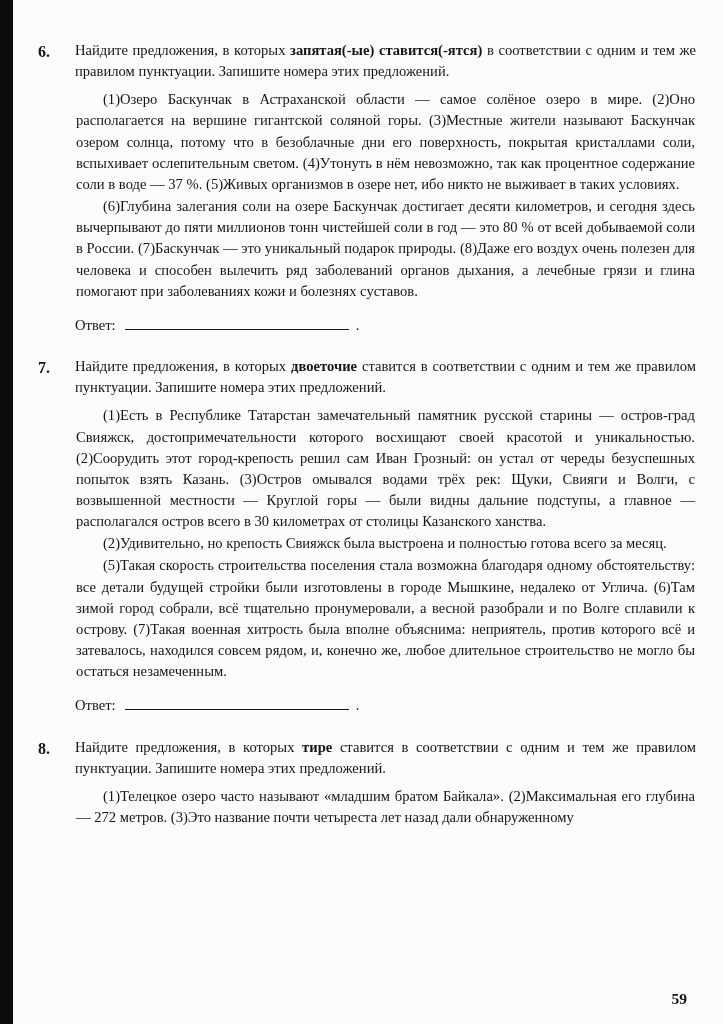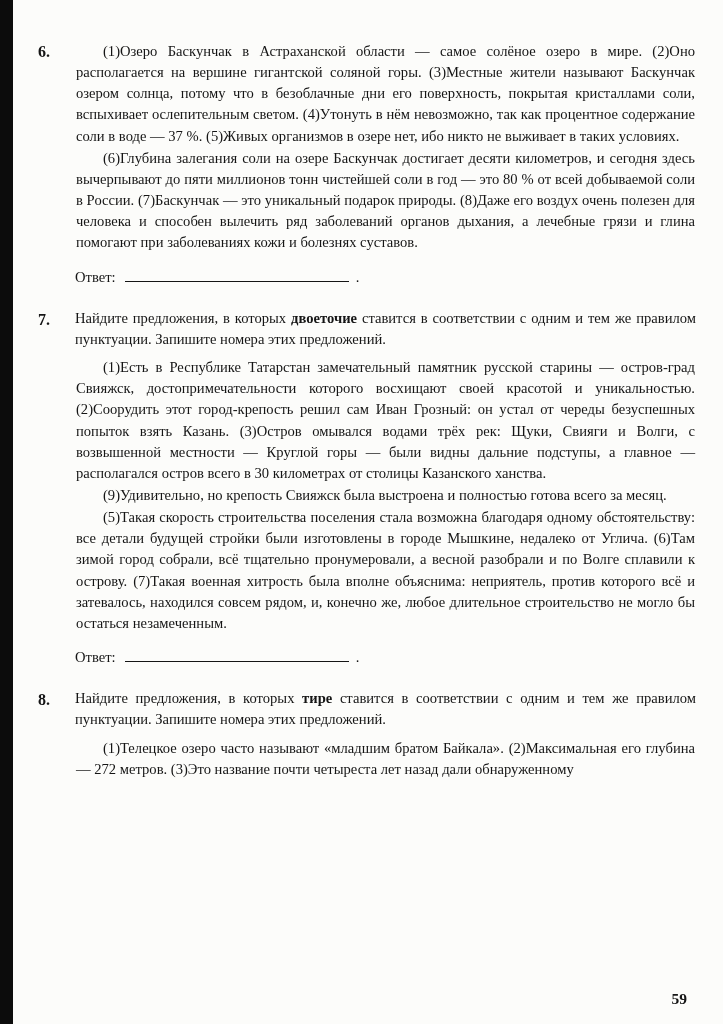--- a/index.html
+++ b/index.html
@@ -67,34 +67,35 @@
 <body>
 
 <div class="page">
   <div class="gutter"></div>
 
   <div class="content">
 
     <section class="exercise">
       <div class="ex-num">6.</div>
       <div class="ex-body">
+        <p class="prompt"><span>Найдите предложения, в которых </span><b>запятая(-ые) ставится(-ятся)</b><span> в соответствии с одним и тем же правилом пунктуации. Запишите номера этих предложений.</span></p>
         <p class="para">(1)Озеро Баскунчак в Астраханской области — самое солёное озеро в мире. (2)Оно располагается на вершине гигантской соляной горы. (3)Местные жители называют Баскунчак озером солнца, потому что в безоблачные дни его поверхность, покрытая кристаллами соли, вспыхивает ослепительным светом. (4)Утонуть в нём невозможно, так как процентное содержание соли в воде — 37 %. (5)Живых организмов в озере нет, ибо никто не выживает в таких условиях.</p>
         <p class="para">(6)Глубина залегания соли на озере Баскунчак достигает десяти километров, и сегодня здесь вычерпывают до пяти миллионов тонн чистейшей соли в год — это 80 % от всей добываемой соли в России. (7)Баскунчак — это уникальный подарок природы. (8)Даже его воздух очень полезен для человека и способен вылечить ряд заболеваний органов дыхания, а лечебные грязи и глина помогают при заболеваниях кожи и болезнях суставов.</p>
         <div class="answer-row">
           <span class="answer-label">Ответ:</span><span class="answer-line"></span><span class="answer-dot">.</span>
         </div>
       </div>
     </section>
 
     <section class="exercise">
       <div class="ex-num">7.</div>
       <div class="ex-body">
         <p class="prompt"><span>Найдите предложения, в которых </span><b>двоеточие</b><span> ставится в соответствии с одним и тем же правилом пунктуации. Запишите номера этих предложений.</span></p>
         <p class="para">(1)Есть в Республике Татарстан замечательный памятник русской старины — остров-град Свияжск, достопримечательности которого восхищают своей красотой и уникальностью. (2)Соорудить этот город-крепость решил сам Иван Грозный: он устал от череды безуспешных попыток взять Казань. (3)Остров омывался водами трёх рек: Щуки, Свияги и Волги, с возвышенной местности — Круглой горы — были видны дальние подступы, а главное — располагался остров всего в 30 километрах от столицы Казанского ханства.</p>
-        <p class="para">(9)Удивительно, но крепость Свияжск была выстроена и полностью готова всего за месяц.</p>
+        <p class="para">(2)Удивительно, но крепость Свияжск была выстроена и полностью готова всего за месяц.</p>
         <p class="para">(5)Такая скорость строительства поселения стала возможна благодаря одному обстоятельству: все детали будущей стройки были изготовлены в городе Мышкине, недалеко от Углича. (6)Там зимой город собрали, всё тщательно пронумеровали, а весной разобрали и по Волге сплавили к острову. (7)Такая военная хитрость была вполне объяснима: неприятель, против которого всё и затевалось, находился совсем рядом, и, конечно же, любое длительное строительство не могло бы остаться незамеченным.</p>
         <div class="answer-row">
           <span class="answer-label">Ответ:</span><span class="answer-line"></span><span class="answer-dot">.</span>
         </div>
       </div>
     </section>
 
     <section class="exercise">
       <div class="ex-num">8.</div>
       <div class="ex-body">

